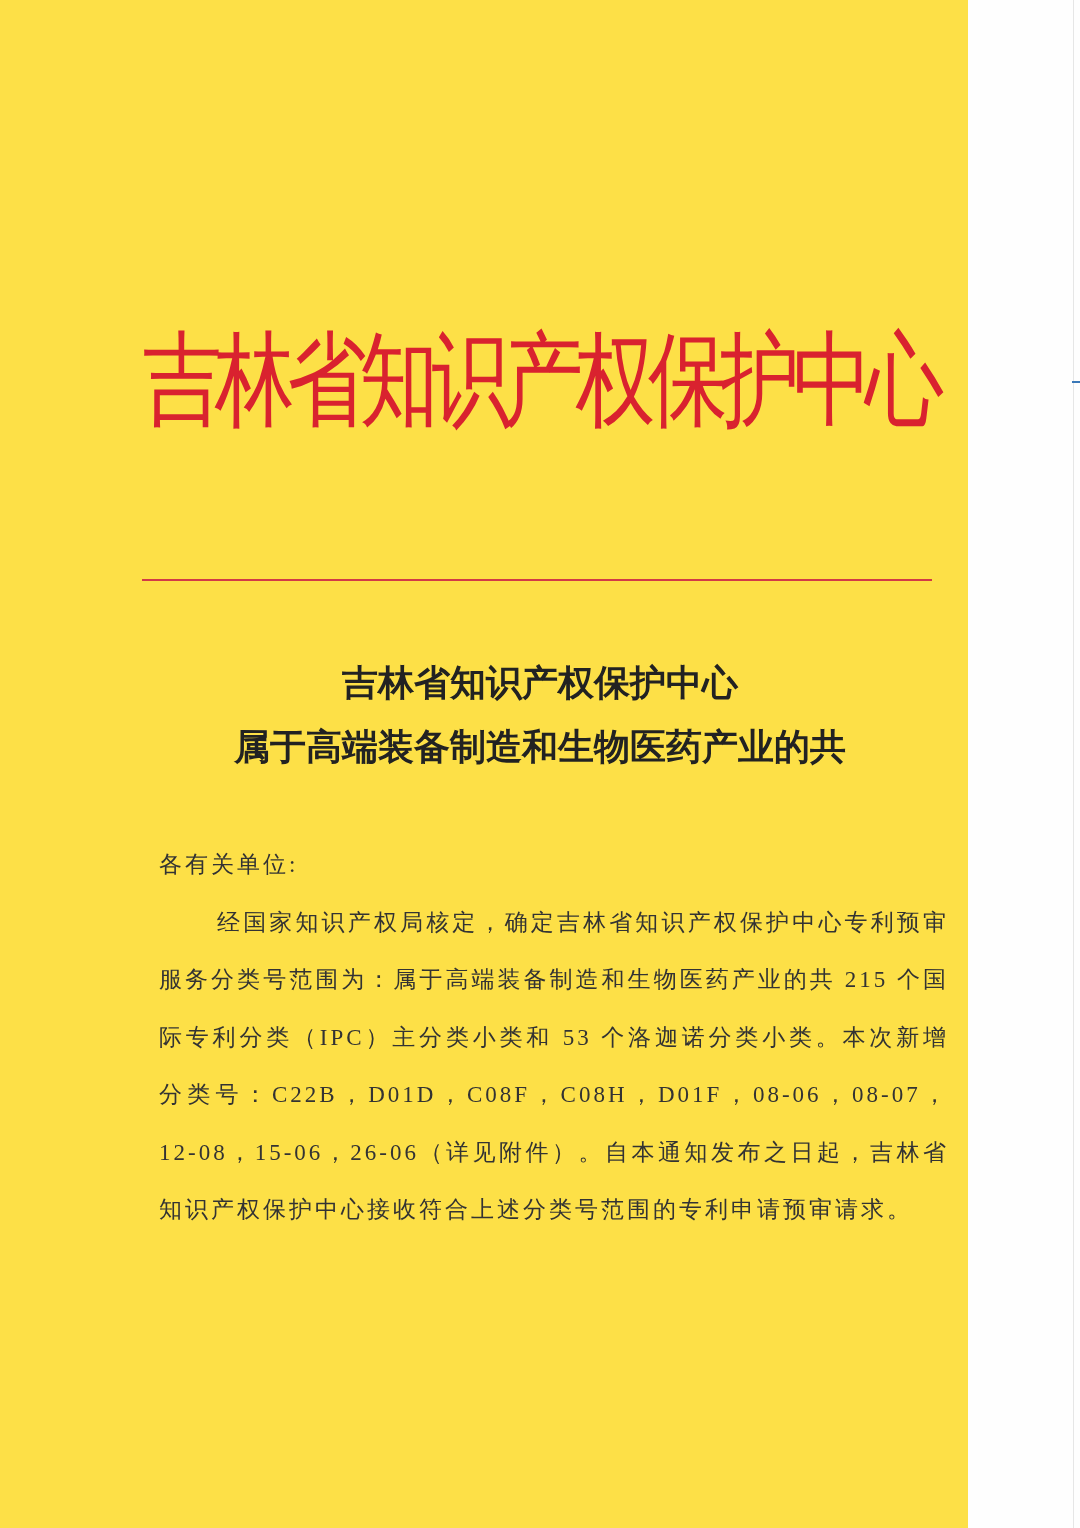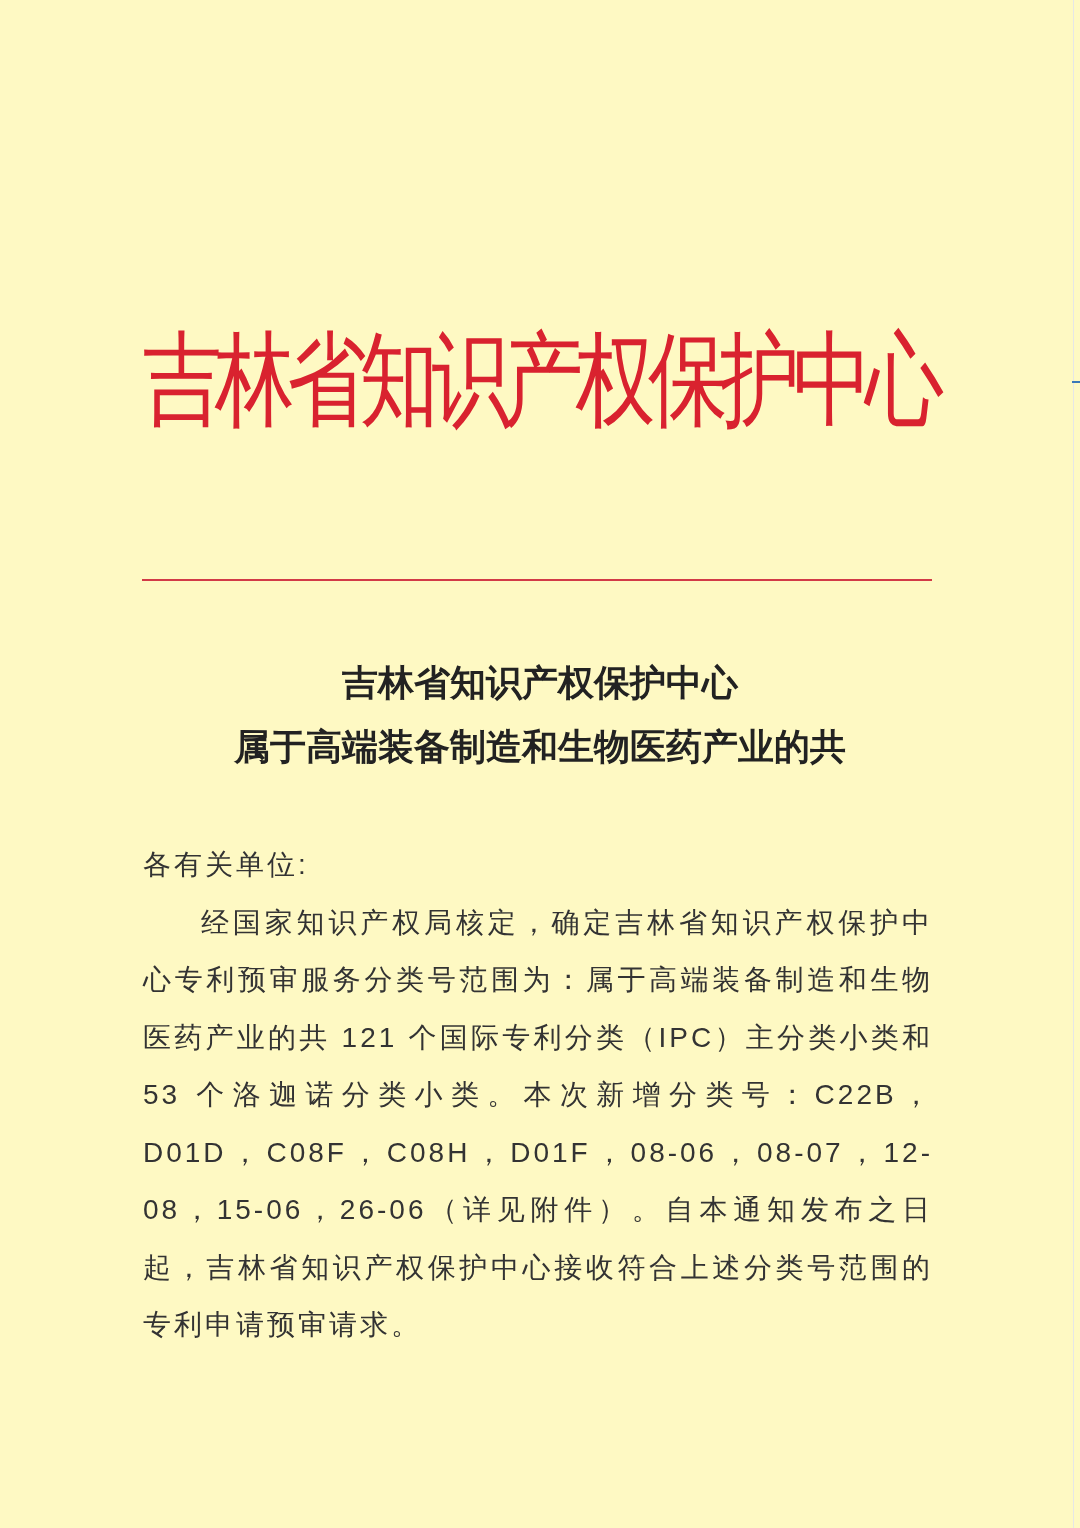--- a/index.html
+++ b/index.html
@@ -10,23 +10,23 @@
     body {
       width: 1080px;
       height: 1528px;
       position: relative;
       overflow: hidden;
       background: #fefefe;
     }
     .page {
       position: absolute;
       left: 0; top: 0;
-      width: 1080px;
+      width: 968px;
       height: 1528px;
-      background: #fef9c3;
+      background: #fde047;
     }
     .edge-line {
       position: absolute;
       left: 1073px;
       top: 0;
       width: 1px;
       height: 1528px;
       background: #e6e6e6;
     }
     .edge-mark {
@@ -77,26 +77,26 @@
     }
     .title-line1 {
       display: block;
       padding-left: 0px;
     }
     .title-line2 {
       display: block;
     }
     .body-text {
       position: absolute;
-      left: 143px;
+      left: 159px;
       top: 836px;
       width: 790px;
-      font-family: Liberation Sans, sans-serif;
+      font-family: Liberation Serif, serif;
       color: #333;
-      font-size: 28px;
+      font-size: 23px;
       line-height: 57.5px;
       letter-spacing: 3px;
     }
     .salutation {
       display: block;
     }
     .paragraph {
       display: block;
       text-indent: 58px;
       text-align: justify;
@@ -113,15 +113,15 @@
 
   <div class="red-rule"></div>
 
   <div class="title-block">
     <span class="title-line1">吉林省知识产权保护中心</span>
     <span class="title-line2">属于高端装备制造和生物医药产业的共</span>
   </div>
 
   <div class="body-text">
     <span class="salutation">各有关单位:</span>
-    <span class="paragraph">经国家知识产权局核定，确定吉林省知识产权保护中心专利预审服务分类号范围为：属于高端装备制造和生物医药产业的共 121 个国际专利分类（IPC）主分类小类和 53 个洛迦诺分类小类。本次新增分类号：C22B，D01D，C08F，C08H，D01F，08-06，08-07，12-08，15-06，26-06（详见附件）。自本通知发布之日起，吉林省知识产权保护中心接收符合上述分类号范围的专利申请预审请求。</span>
+    <span class="paragraph">经国家知识产权局核定，确定吉林省知识产权保护中心专利预审服务分类号范围为：属于高端装备制造和生物医药产业的共 215 个国际专利分类（IPC）主分类小类和 53 个洛迦诺分类小类。本次新增分类号：C22B，D01D，C08F，C08H，D01F，08-06，08-07，12-08，15-06，26-06（详见附件）。自本通知发布之日起，吉林省知识产权保护中心接收符合上述分类号范围的专利申请预审请求。</span>
   </div>
 </div>
 
 </body></html>

